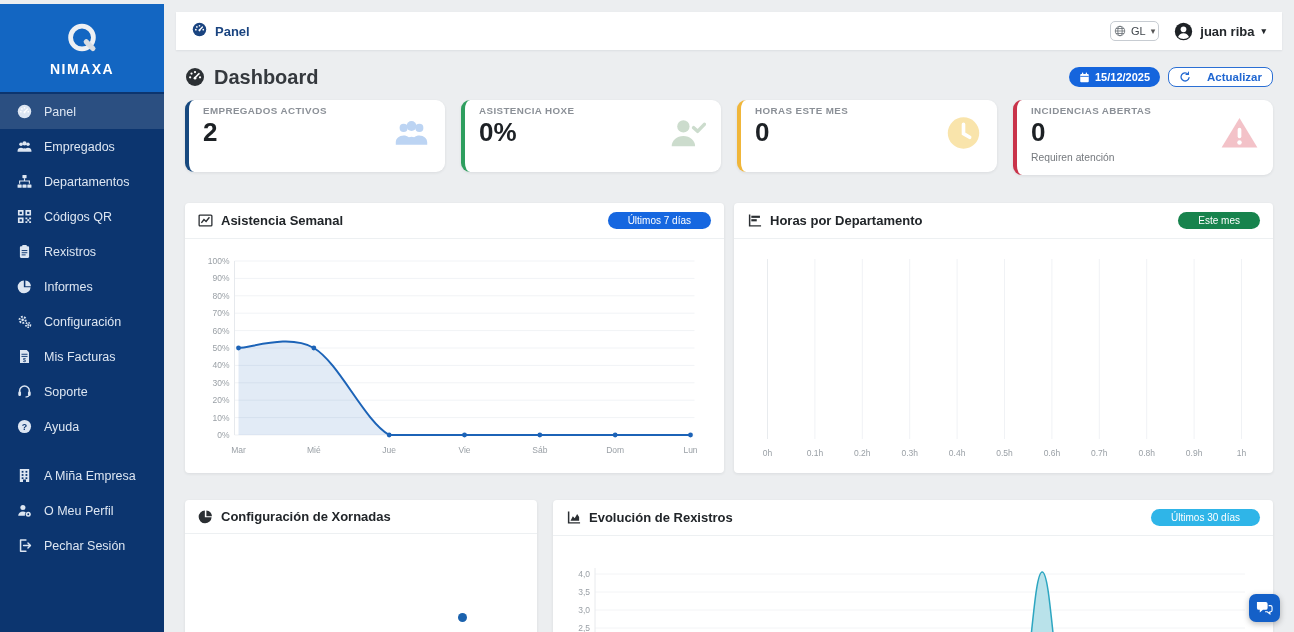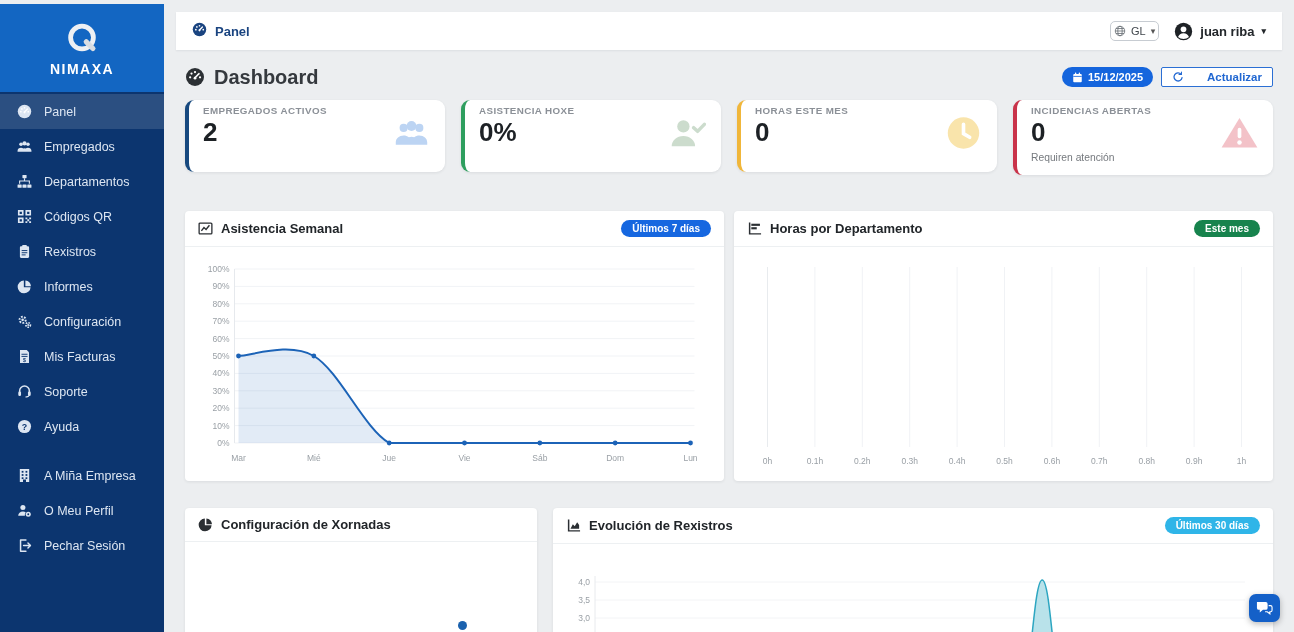--- a/index.html
+++ b/index.html
@@ -31,43 +31,43 @@
   .user-menu { display:flex; align-items:center; gap:7px; font-size:13px; font-weight:600; color:#23272b; cursor:pointer; }
   .user-menu svg { width:19px; height:19px; color:#1e2226; }
 
   .content { padding:12px 21px 0 21px; }
   .page-head { display:flex; align-items:center; height:30px; }
   .page-head h1 { display:flex; align-items:center; gap:9px; font-size:20px; font-weight:bold; color:#35393e; }
   .page-head h1 svg { width:20px; height:20px; color:#2c3034; }
   .head-right { margin-left:auto; display:flex; align-items:flex-start; gap:8px; }
   .date-badge { background:#1565dd; color:#fff; font-size:11px; font-weight:bold; padding:4px 10px; border-radius:20px; display:flex; align-items:center; gap:5px; }
   .date-badge svg { width:11px; height:11px; }
-  .refresh-btn { background:#fff; color:#2268d2; border:1px solid #2b6fd4; font-size:11.5px; font-weight:600; padding:3px 10px; border-radius:2px; display:flex; align-items:center; gap:23px; cursor:pointer; }
+  .refresh-btn { background:#fff; color:#2268d2; border:1px solid #2b6fd4; font-size:11.5px; font-weight:600; padding:3px 10px; border-radius:8px; display:flex; align-items:center; gap:16px; cursor:pointer; }
   .refresh-btn svg { width:12px; height:12px; }
 
   
   .stats-row { display:flex; gap:16px; margin-top:8px; align-items:flex-start; }
   .stat-card { flex:1; background:#fff; border-radius:9px; border-left:4px solid #999; padding:5px 14px 12px 14px; box-shadow:0 1px 3px rgba(30,40,60,.09); position:relative; min-height:72px; }
   .stat-label { font-size:9.8px; color:#8b9097; letter-spacing:.4px; font-weight:600; }
   .stat-value { font-size:26px; font-weight:bold; color:#1d2125; margin-top:2px; line-height:1.15; }
   .stat-sub { font-size:10.3px; color:#75797e; margin-top:4px; }
   .stat-icon { position:absolute; right:15px; top:16px; }
   .stat-icon svg { width:37px; height:34px; }
 
   
-  .charts-row { display:flex; gap:10px; margin-top:36px; }
+  .charts-row { display:flex; gap:10px; margin-top:28px; }
   .bottom-row { display:flex; gap:16px; margin-top:27px; }
   .chart-card { background:#fff; border-radius:4px; box-shadow:0 1px 3px rgba(30,40,60,.09); overflow:hidden; }
   .charts-row .chart-card { flex:1; height:270px; }
   .pie-card { width:352px; flex:none; height:240px; position:relative; }
   .evo-card { flex:1; height:240px; }
   .chart-head { display:flex; align-items:center; gap:8px; padding:9px 13px; border-bottom:1px solid #edf0f2; }
   .chart-head .c-icon svg { width:15px; height:15px; color:#2b2f33; display:block; }
   .chart-title { font-size:13px; font-weight:bold; color:#212529; }
-  .badge { margin-left:auto; font-size:10px; font-weight:bold; color:#fff; padding:3px 11px; border-radius:11px; }
+  .badge { margin-left:auto; font-size:10px; font-weight:normal; color:#fff; padding:3px 20px; border-radius:11px; }
   .chart-body { padding:8px 12px 4px 4px; }
   .chart-body svg { display:block; width:100%; }
   .pie-legend-dot { position:absolute; left:273px; top:113px; width:9px; height:9px; border-radius:50%; background:#1b62ae; }
 
   
   .chat-fab { position:fixed; right:14px; bottom:10px; width:31px; height:28px; background:#1460c8; border-radius:7px; display:flex; align-items:center; justify-content:center; box-shadow:0 2px 6px rgba(0,0,0,.28); cursor:pointer; z-index:10; border:none; }
   .chat-fab svg { width:19px; height:17px; }
 </style>
 </head>
 <body>

